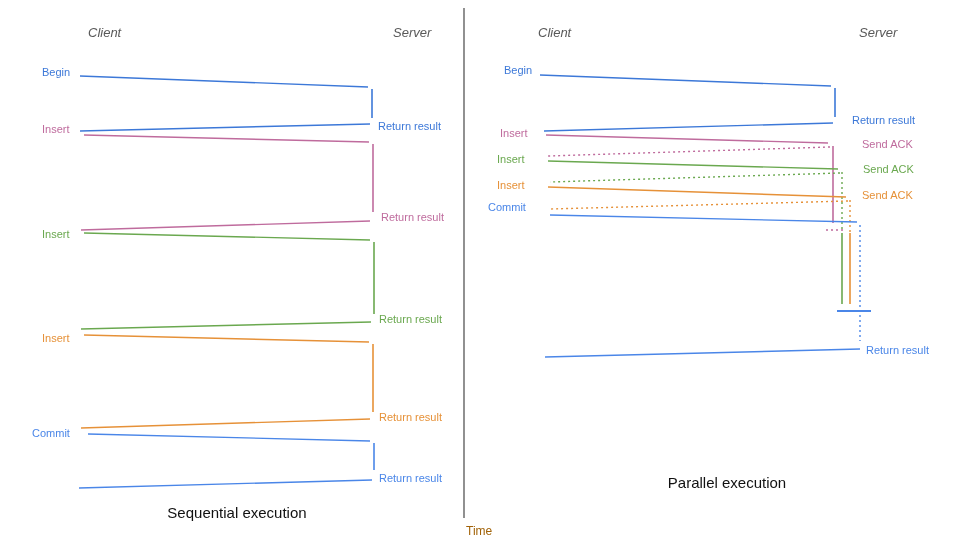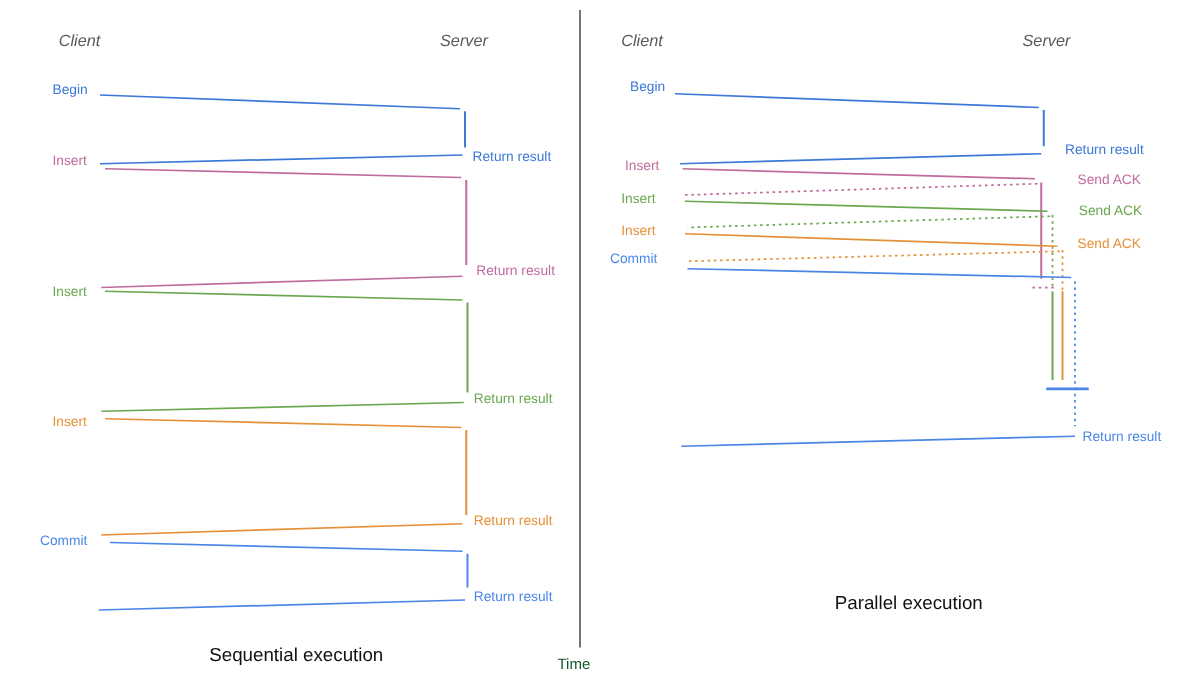--- a/index.html
+++ b/index.html
@@ -2,23 +2,23 @@
 <html><head>
 <meta charset="utf-8">
 <style>
   html,body{margin:0;padding:0;background:#fff;}
   #stage{
     position:relative;width:960px;height:540px;overflow:hidden;
     font-family:"Liberation Sans", sans-serif;background:#fff;
   }
   svg{position:absolute;left:0;top:0;}
   .lbl{position:absolute;font-size:11px;line-height:12px;white-space:nowrap;}
-  .hdr{position:absolute;font-size:13px;line-height:14px;font-style:italic;color:#595959;white-space:nowrap;}
+  .hdr{position:absolute;font-size:13px;line-height:14px;font-style:italic;color:#595959;white-space:nowrap;margin-left:41px;}
   .title{position:absolute;font-size:15px;line-height:16px;color:#111;transform:translateX(-50%);white-space:nowrap;}
-  .time{position:absolute;font-size:12px;color:#14532d;white-space:nowrap;}
+  .time{position:absolute;font-size:12px;color:#a16207;white-space:nowrap;margin-left:20px;}
   .c-b1{color:#3c78d8;} .c-pk{color:#bf6b9d;} .c-gr{color:#6aa84f;}
   .c-or{color:#e69138;} .c-b2{color:#4a86e8;}
   .s-b1{stroke:#3c78d8;} .s-pk{stroke:#bf6b9d;} .s-gr{stroke:#6aa84f;}
   .s-or{stroke:#e69138;} .s-b2{stroke:#4a86e8;} .s-ax{stroke:#555;}
   path{fill:none;stroke-width:1.4;}
   path.v{stroke-width:1.6;}
   path.dash{stroke-dasharray:2 3;}
   path.bar{stroke-width:2.2;}
   path.axis{stroke-width:1.3;}
 </style>
@@ -119,21 +119,21 @@
 
   <span class="lbl c-gr" style="left:42px;top:228px">Insert</span>
   <span class="lbl c-gr" style="left:379px;top:313px">Return result</span>
 
   <span class="lbl c-or" style="left:42px;top:332px">Insert</span>
   <span class="lbl c-or" style="left:379px;top:411px">Return result</span>
 
   <span class="lbl c-b2" style="left:32px;top:427px">Commit</span>
   <span class="lbl c-b2" style="left:379px;top:472px">Return result</span>
 
-  <span class="title" style="left:237px;top:517px">Sequential execution</span>
+  <span class="title" style="left:237px;top:505px">Sequential execution</span>
 
   <span class="hdr" style="left:497px;top:26px">Client</span>
   <span class="hdr" style="left:818px;top:26px">Server</span>
 
   <span class="lbl c-b1" style="left:504px;top:64px">Begin</span>
   <span class="lbl c-b1" style="left:852px;top:114px">Return result</span>
 
   <span class="lbl c-pk" style="left:500px;top:127px">Insert</span>
   <span class="lbl c-pk" style="left:862px;top:138px">Send ACK</span>
 

